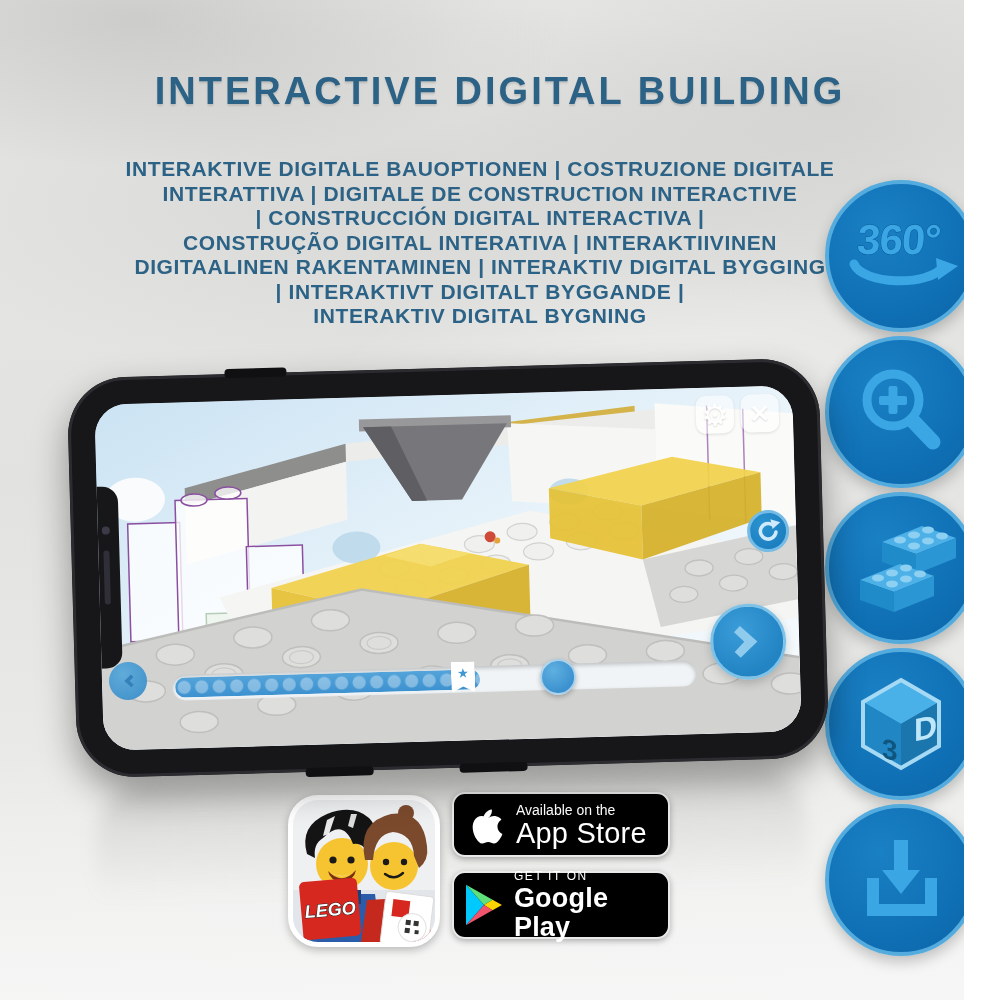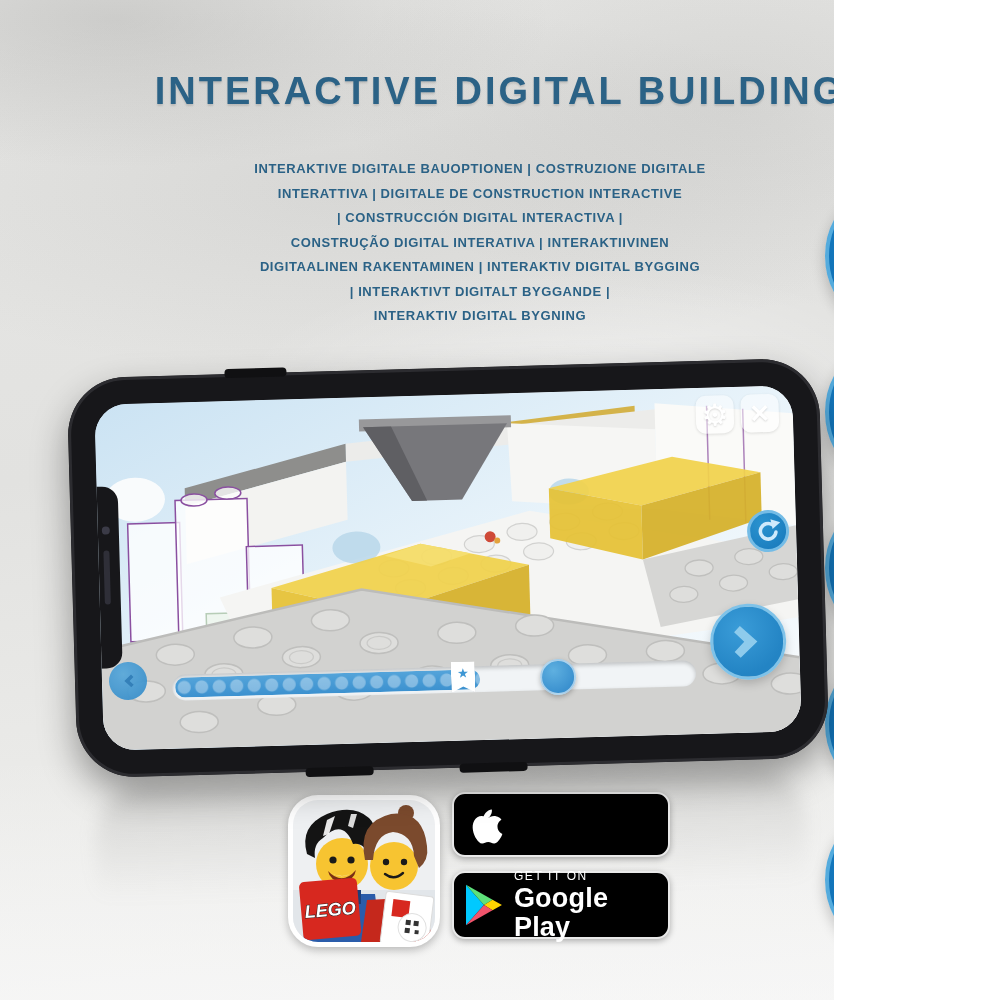--- a/index.html
+++ b/index.html
@@ -1,38 +1,38 @@
 <!DOCTYPE html>
 <html><head>
 <meta charset="utf-8">
 <style>
   * { margin:0; padding:0; box-sizing:border-box; }
   html,body { width:1000px; height:1000px; }
   body { font-family:"Liberation Sans", sans-serif; }
   .canvas {
-    position:relative; width:834px; height:1000px; overflow:hidden;
+    position:relative; width:964px; height:1000px; overflow:hidden;
     background:
       radial-gradient(ellipse 620px 210px at 14% 2%, rgba(110,110,108,.22), transparent 70%),
       radial-gradient(ellipse 560px 300px at 88% 10%, rgba(130,130,128,.16), transparent 70%),
       radial-gradient(ellipse 760px 260px at 42% 19%, rgba(125,125,123,.13), transparent 72%),
       radial-gradient(ellipse 500px 200px at 70% 40%, rgba(255,255,255,.5), transparent 70%),
       linear-gradient(175deg, #e7e7e5 0%, #e2e2e0 45%, #ececea 78%, #f2f2f1 100%);
   }
   .floor-fade { position:absolute; left:0; top:755px; width:100%; height:245px;
     background:linear-gradient(rgba(255,255,255,0), rgba(250,250,250,.55)); }
 
   
   .title {
     position:absolute; top:70px; left:0; width:1000px; text-align:center;
     font-size:38px; font-weight:800; letter-spacing:3px; color:#2b6286;
     text-shadow:0 2px 2px rgba(0,0,0,.12);
   }
   .subtitle {
     position:absolute; top:157px; left:80px; width:800px; text-align:center;
-    font-size:13px; font-weight:700; letter-spacing:.6px; line-height:24.5px;
+    font-size:21px; font-weight:700; letter-spacing:.6px; line-height:24.5px;
     color:#2b6286; white-space:pre-line;
   }
 
   
   .icon-col { position:absolute; left:825px; top:180px; display:flex; flex-direction:column; gap:4px; }
   .fcircle {
     width:152px; height:152px; border-radius:50%;
     background:radial-gradient(circle at 36% 30%, #1a80c4 0%, #0f6fb4 65%, #0c63a5 100%);
     border:4px solid #54abdd; box-shadow:0 6px 14px rgba(0,0,0,.22);
     display:flex; align-items:center; justify-content:center;
@@ -401,20 +401,24 @@
         <text x="37" y="116" text-anchor="middle" font-size="18" font-weight="800" font-style="italic" fill="#ffffff" stroke="#1a1a1a" stroke-width="1" paint-order="stroke">LEGO</text>
       </g>
     </svg>
   </div>
 
   <div class="badge as">
     <svg width="38" height="44" viewBox="0 0 40 48">
       <path d="M27.5 7.2c-2.4.2-5.3 1.7-7 3.8-1.5 1.8-2.8 4.6-2.3 7.2 2.7.1 5.4-1.5 7.1-3.6 1.6-2 2.6-4.7 2.2-7.4z" fill="#ffffff"></path>
       <path d="M33.6 25.7c-.1-5 4.1-7.4 4.3-7.5-2.3-3.4-6-3.9-7.3-4-3.1-.3-6 1.8-7.6 1.8-1.6 0-4-1.7-6.6-1.7-3.4.1-6.5 2-8.2 5-3.5 6.1-.9 15 2.5 19.9 1.7 2.4 3.7 5.1 6.3 5 2.5-.1 3.5-1.6 6.5-1.6s3.9 1.6 6.6 1.5c2.7 0 4.4-2.4 6.1-4.8 1.9-2.8 2.7-5.5 2.7-5.6-.1-.1-5.2-2-5.3-8z" fill="#ffffff"></path>
     </svg>
+    <div class="txt">
+      <span class="tag">Available on the</span>
+      <span class="name">App Store</span>
+    </div>
   </div>
 
   <div class="badge gp">
     <svg width="40" height="46" viewBox="0 0 46 52">
       <polygon points="0,0 0,52 23,26" fill="#00c9ff"></polygon>
       <polygon points="0,0 34,19.2 23,26" fill="#5ee17a"></polygon>
       <polygon points="34,19.2 46,26 34,32.8 23,26" fill="#ffd500"></polygon>
       <polygon points="0,52 34,32.8 23,26" fill="#f1546c"></polygon>
     </svg>
     <div class="txt">

